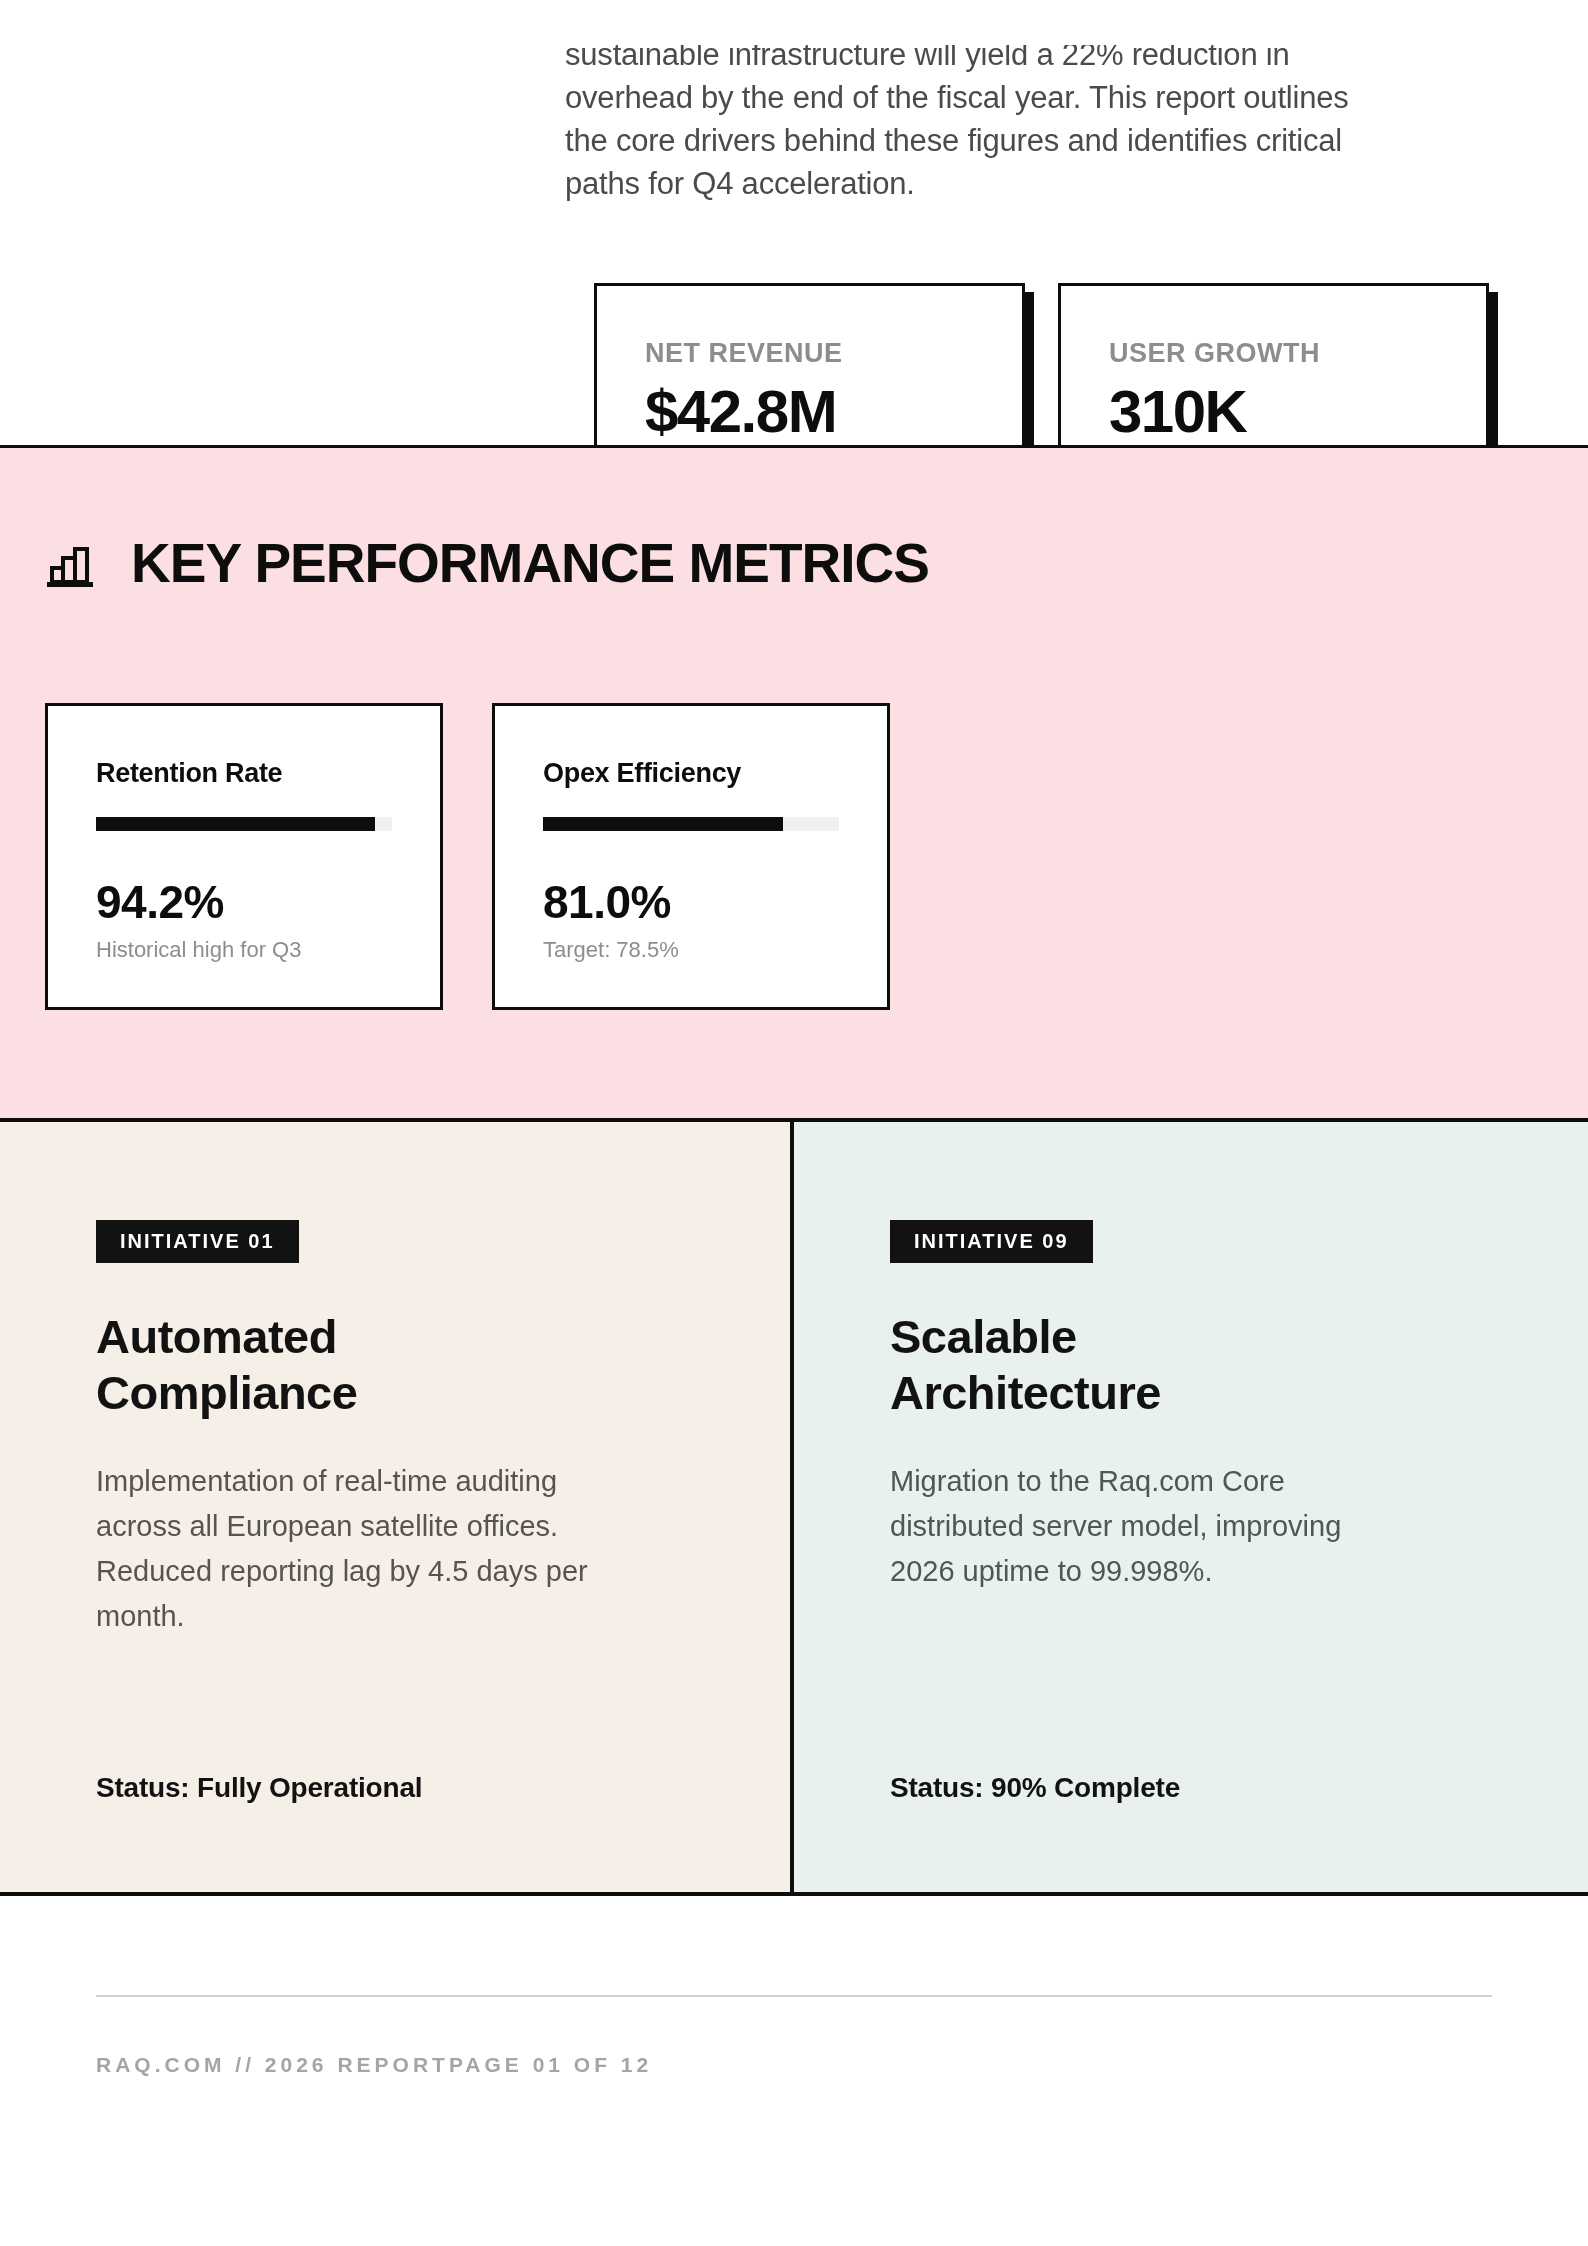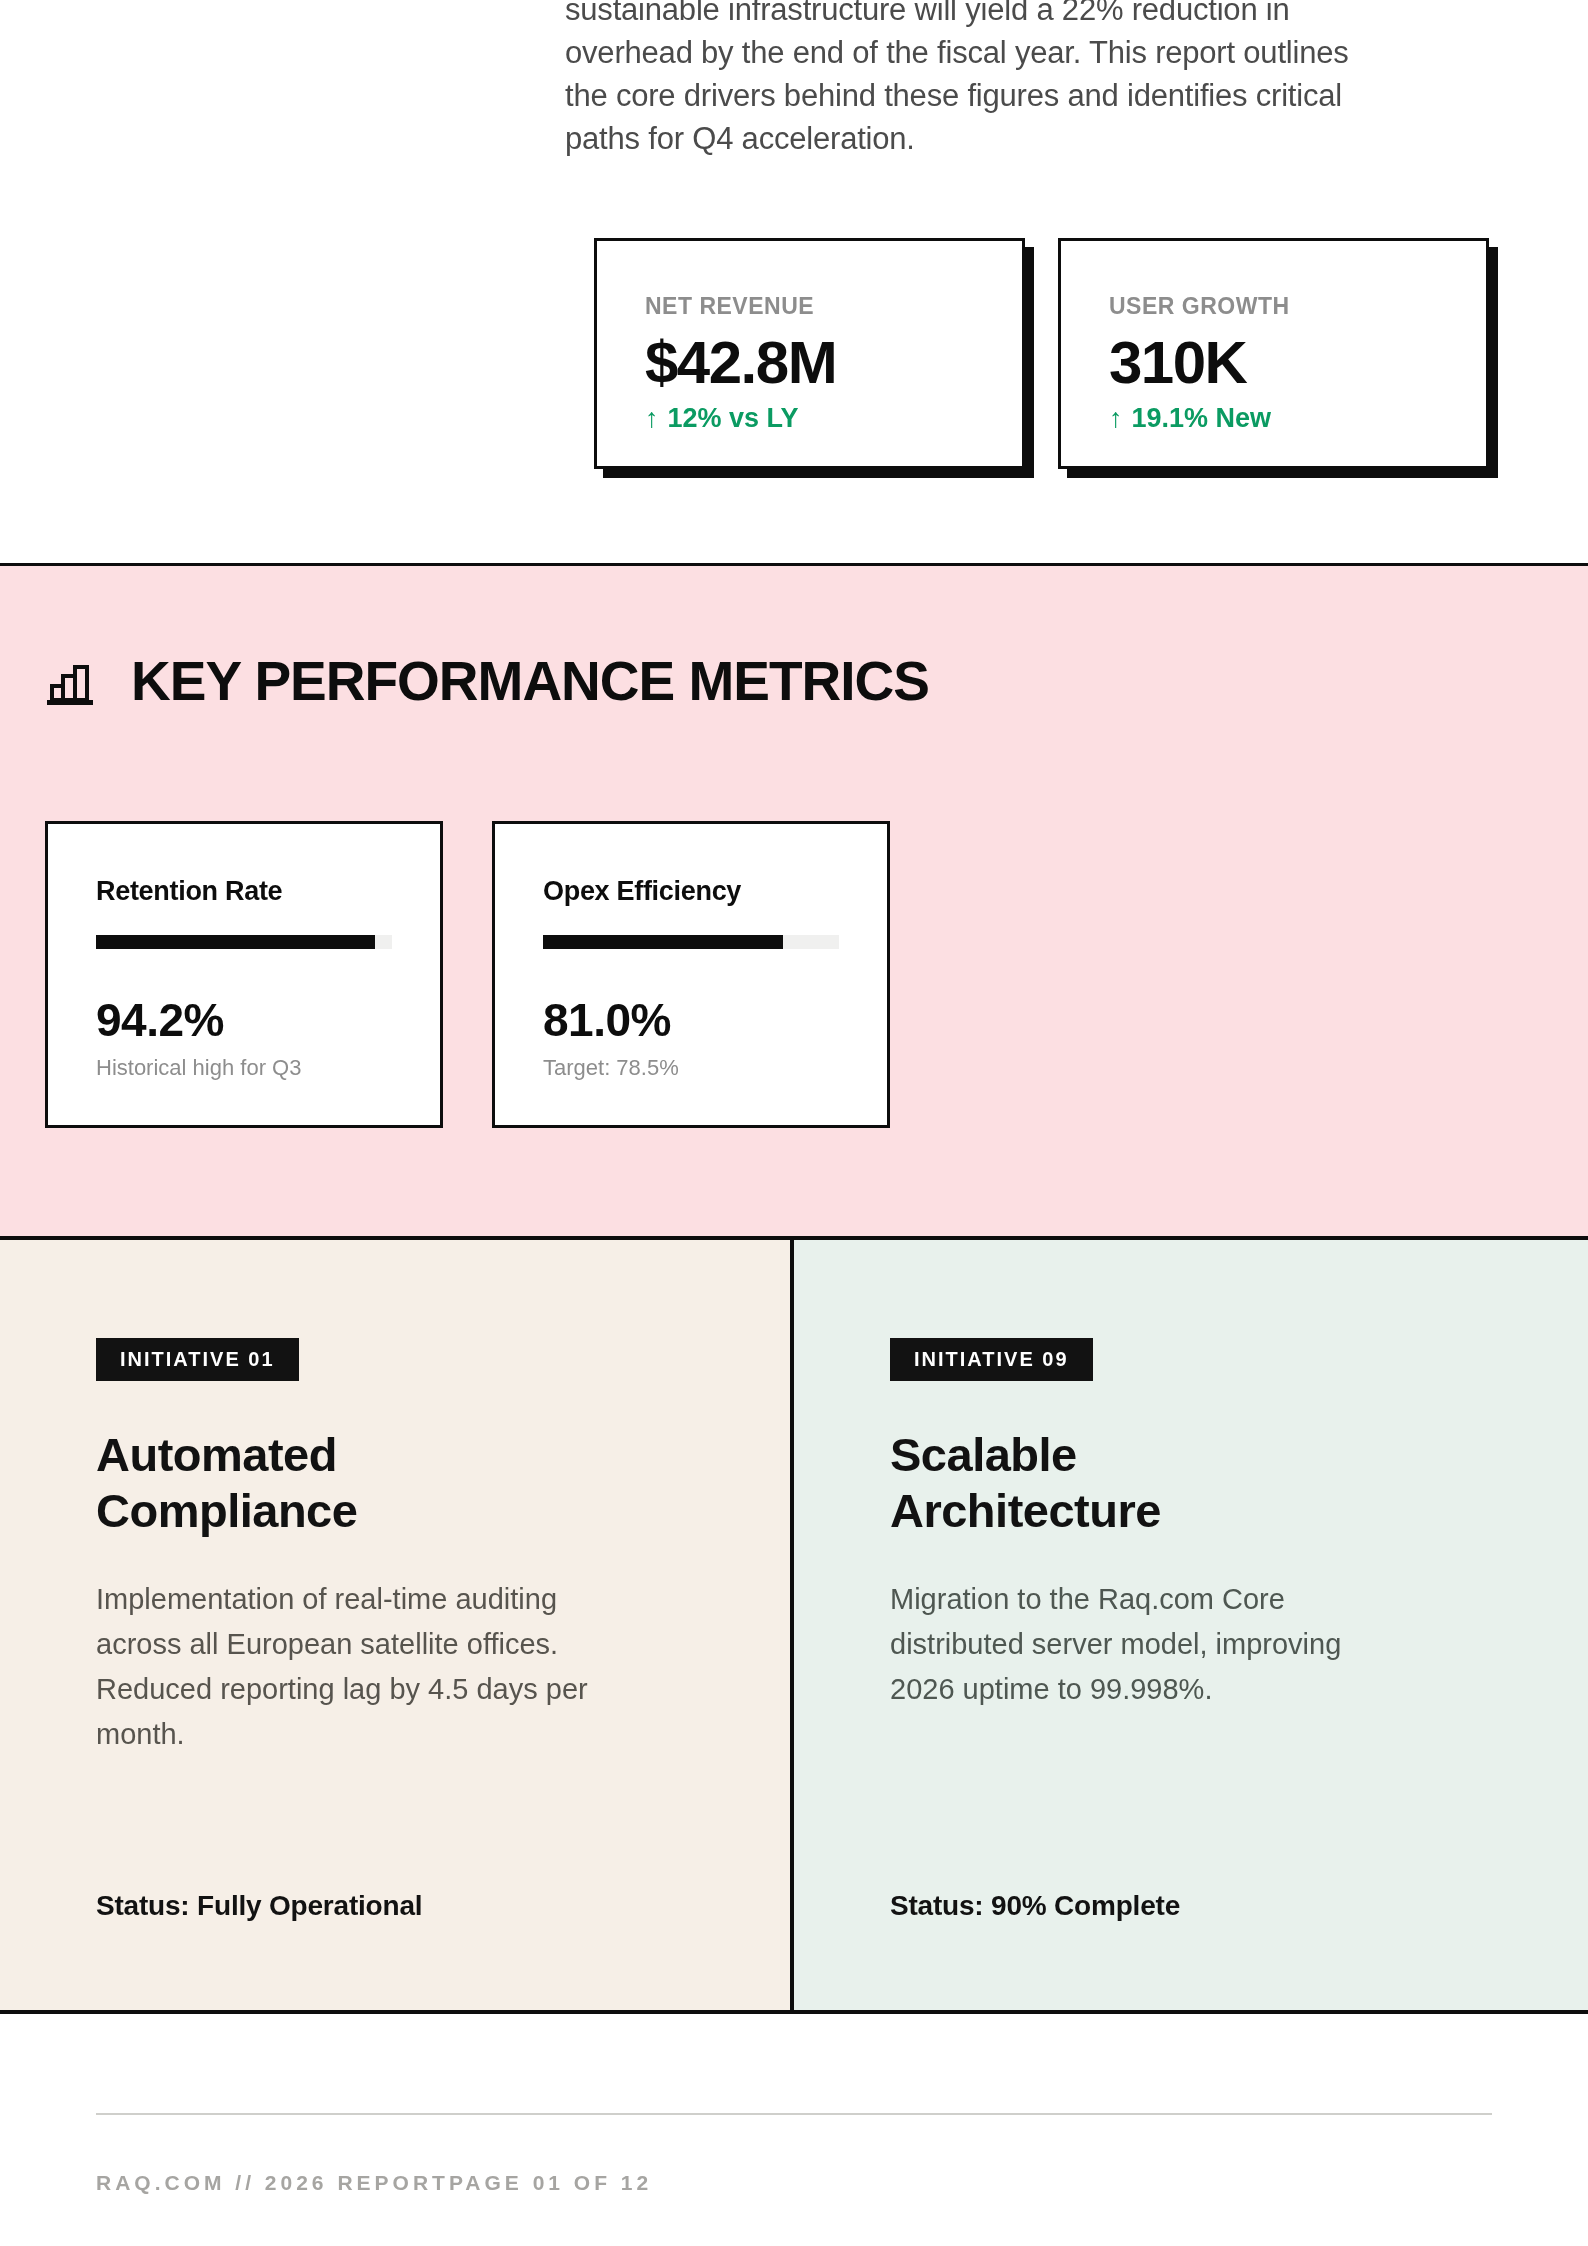--- a/index.html
+++ b/index.html
@@ -16,33 +16,33 @@
   html,body{background:#ffffff;}
   body{
     width:1588px;height:2246px;
     font-family:"Liberation Sans","DejaVu Sans",sans-serif;
     color:var(--ink);
     overflow:hidden;
   }
   .page{width:1588px;height:2246px;position:relative;overflow:hidden;}
 
   
-  .hero{height:563px;position:relative;overflow:hidden;background:#fff;}
+  .hero{height:400px;position:relative;overflow:hidden;background:#fff;margin-top:45px;}
   .intro{
     position:absolute;left:565px;top:-12px;width:930px;
     font-size:31px;line-height:43px;color:var(--gray-body);
     white-space:pre-line;letter-spacing:-0.2px;
   }
   .stat-row{position:absolute;left:594px;top:238px;display:flex;gap:33px;}
   .stat-card{
     width:431px;height:231px;background:#fff;
     border:3px solid var(--ink);box-shadow:9px 9px 0 var(--ink);
     padding:52px 46px 0 48px;
   }
-  .stat-label{font-size:23px;font-weight:700;color:var(--gray-label);letter-spacing:0.5px;}
+  .stat-label{font-size:27px;font-weight:700;color:var(--gray-label);letter-spacing:0.5px;}
   .stat-value{font-size:60px;font-weight:800;letter-spacing:-1.5px;color:var(--ink);margin-top:8px;}
   .stat-delta{font-size:27px;font-weight:700;color:var(--accent-green);margin-top:6px;display:flex;gap:9px;align-items:baseline;}
 
   
   .metrics{
     height:673px;background:var(--pink-bg);
     border-top:3px solid var(--ink);
     padding:0 45px;
   }
   .metrics-heading{display:flex;align-items:flex-end;gap:36px;padding-top:88px;}

